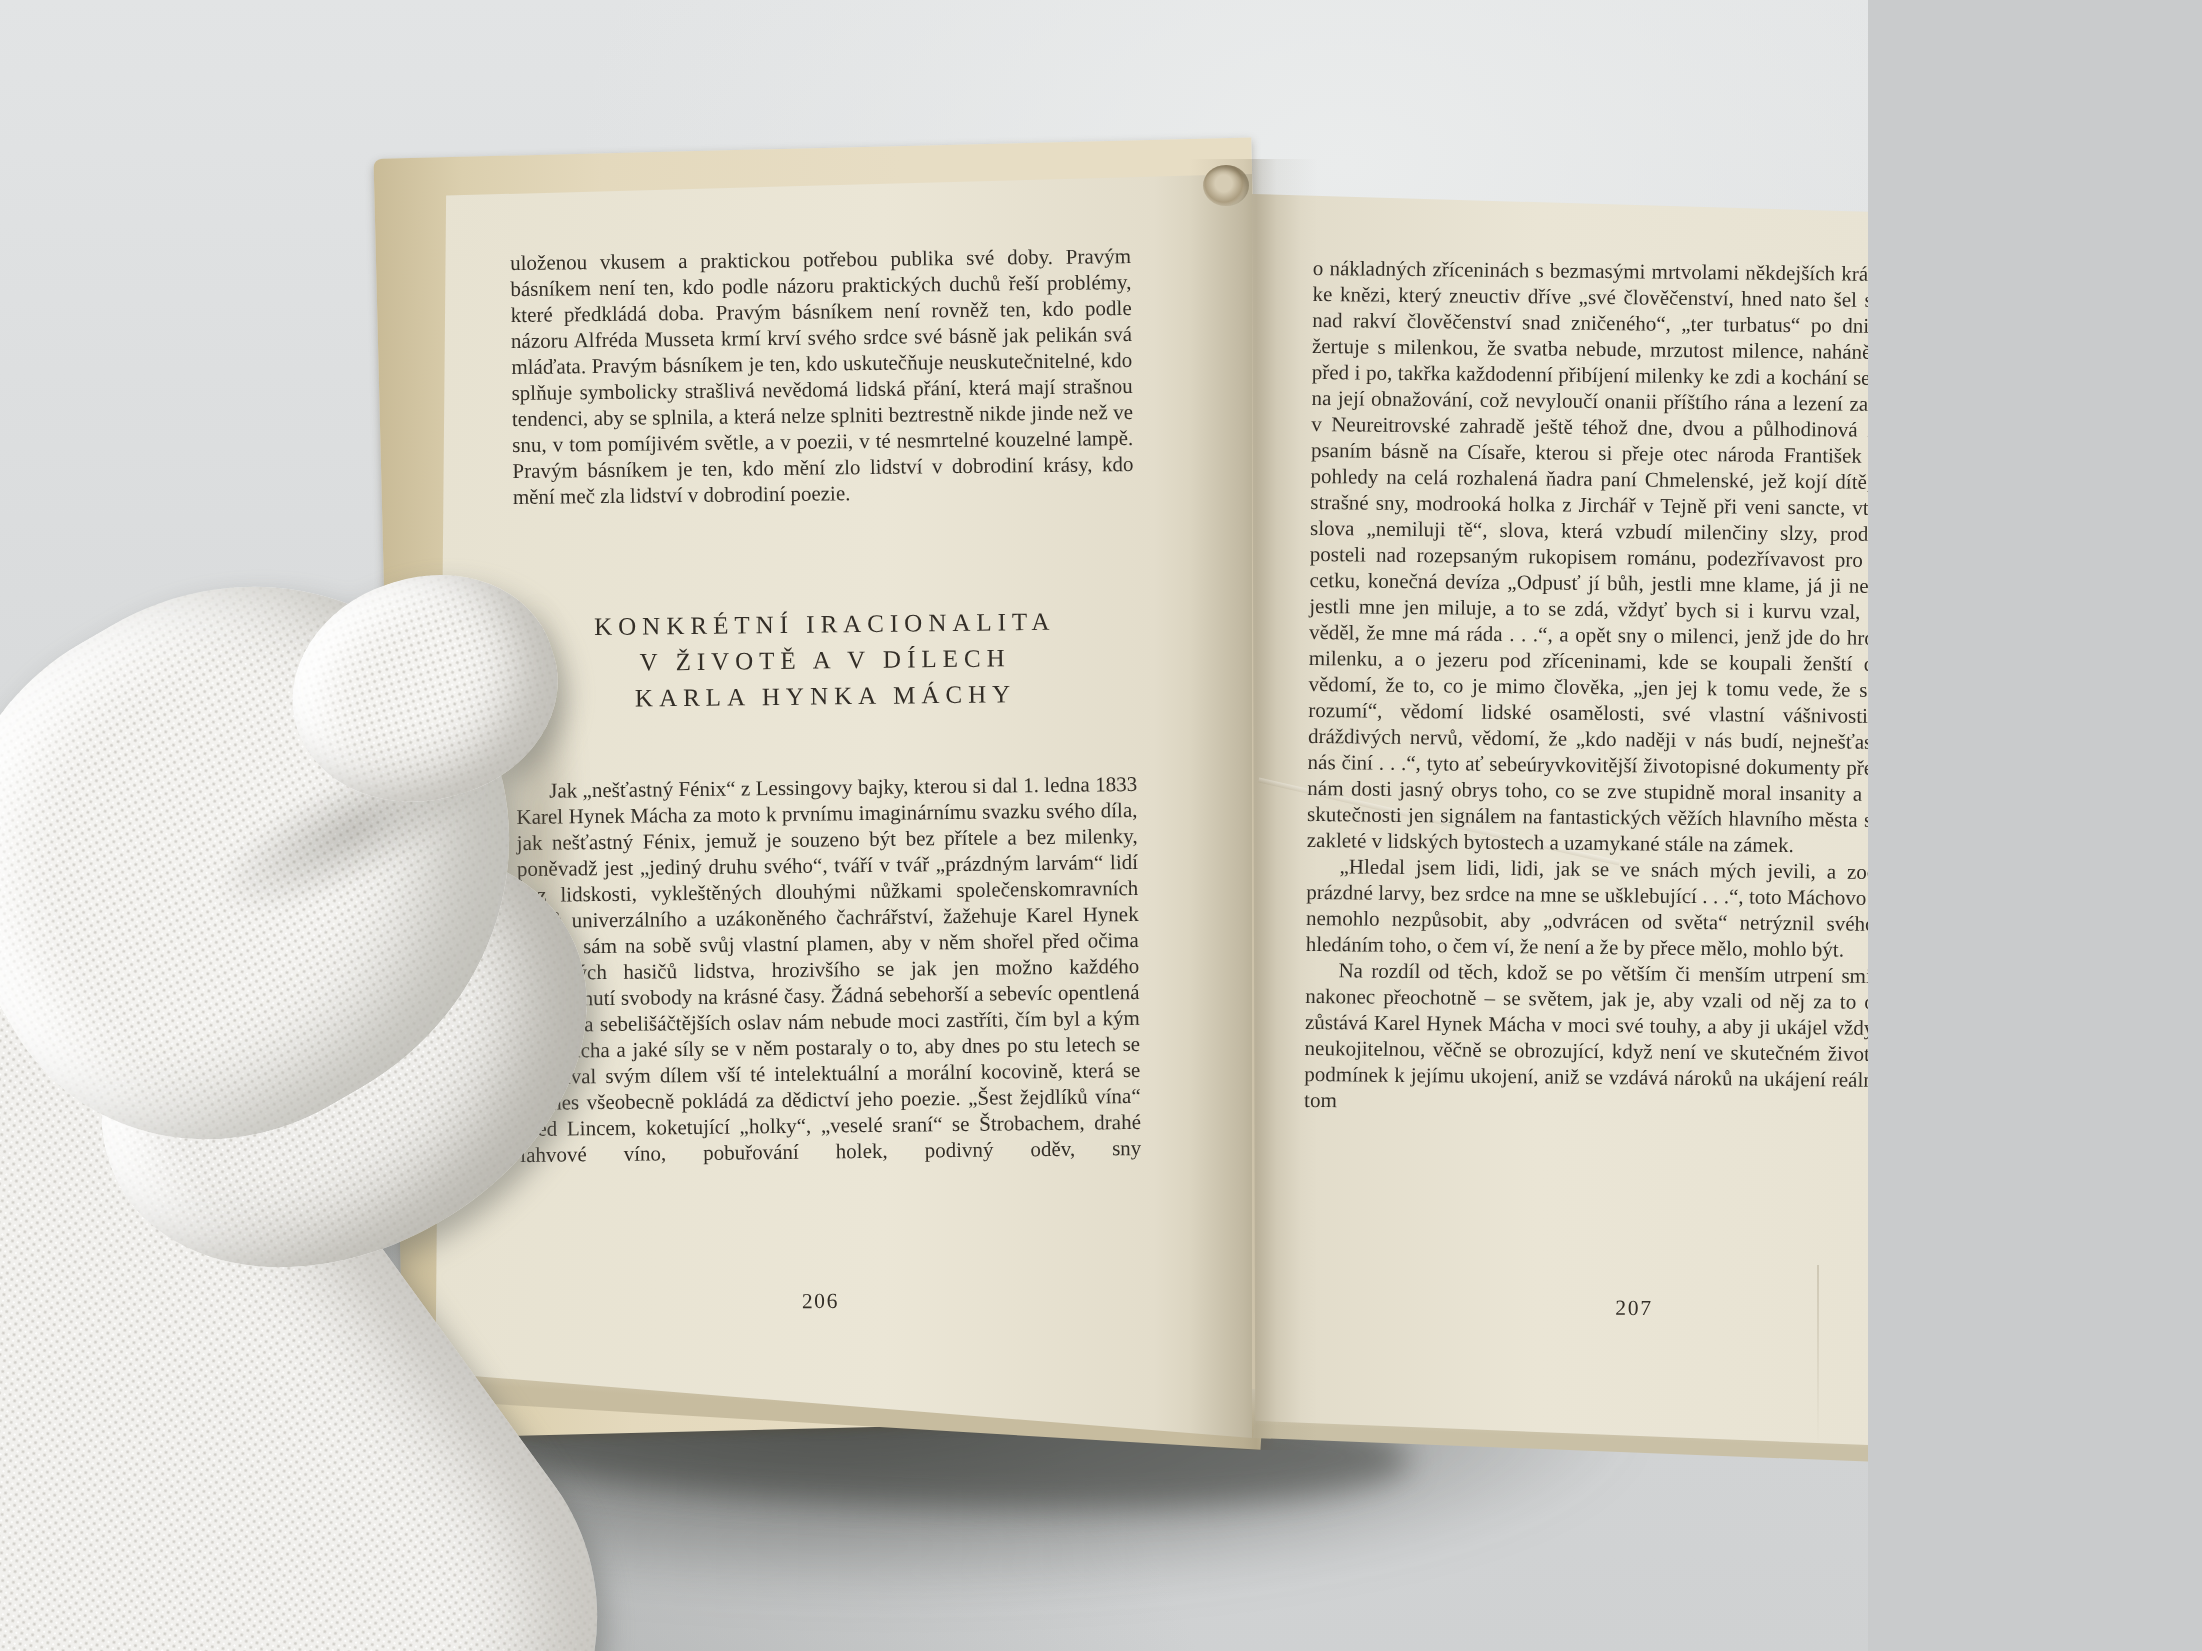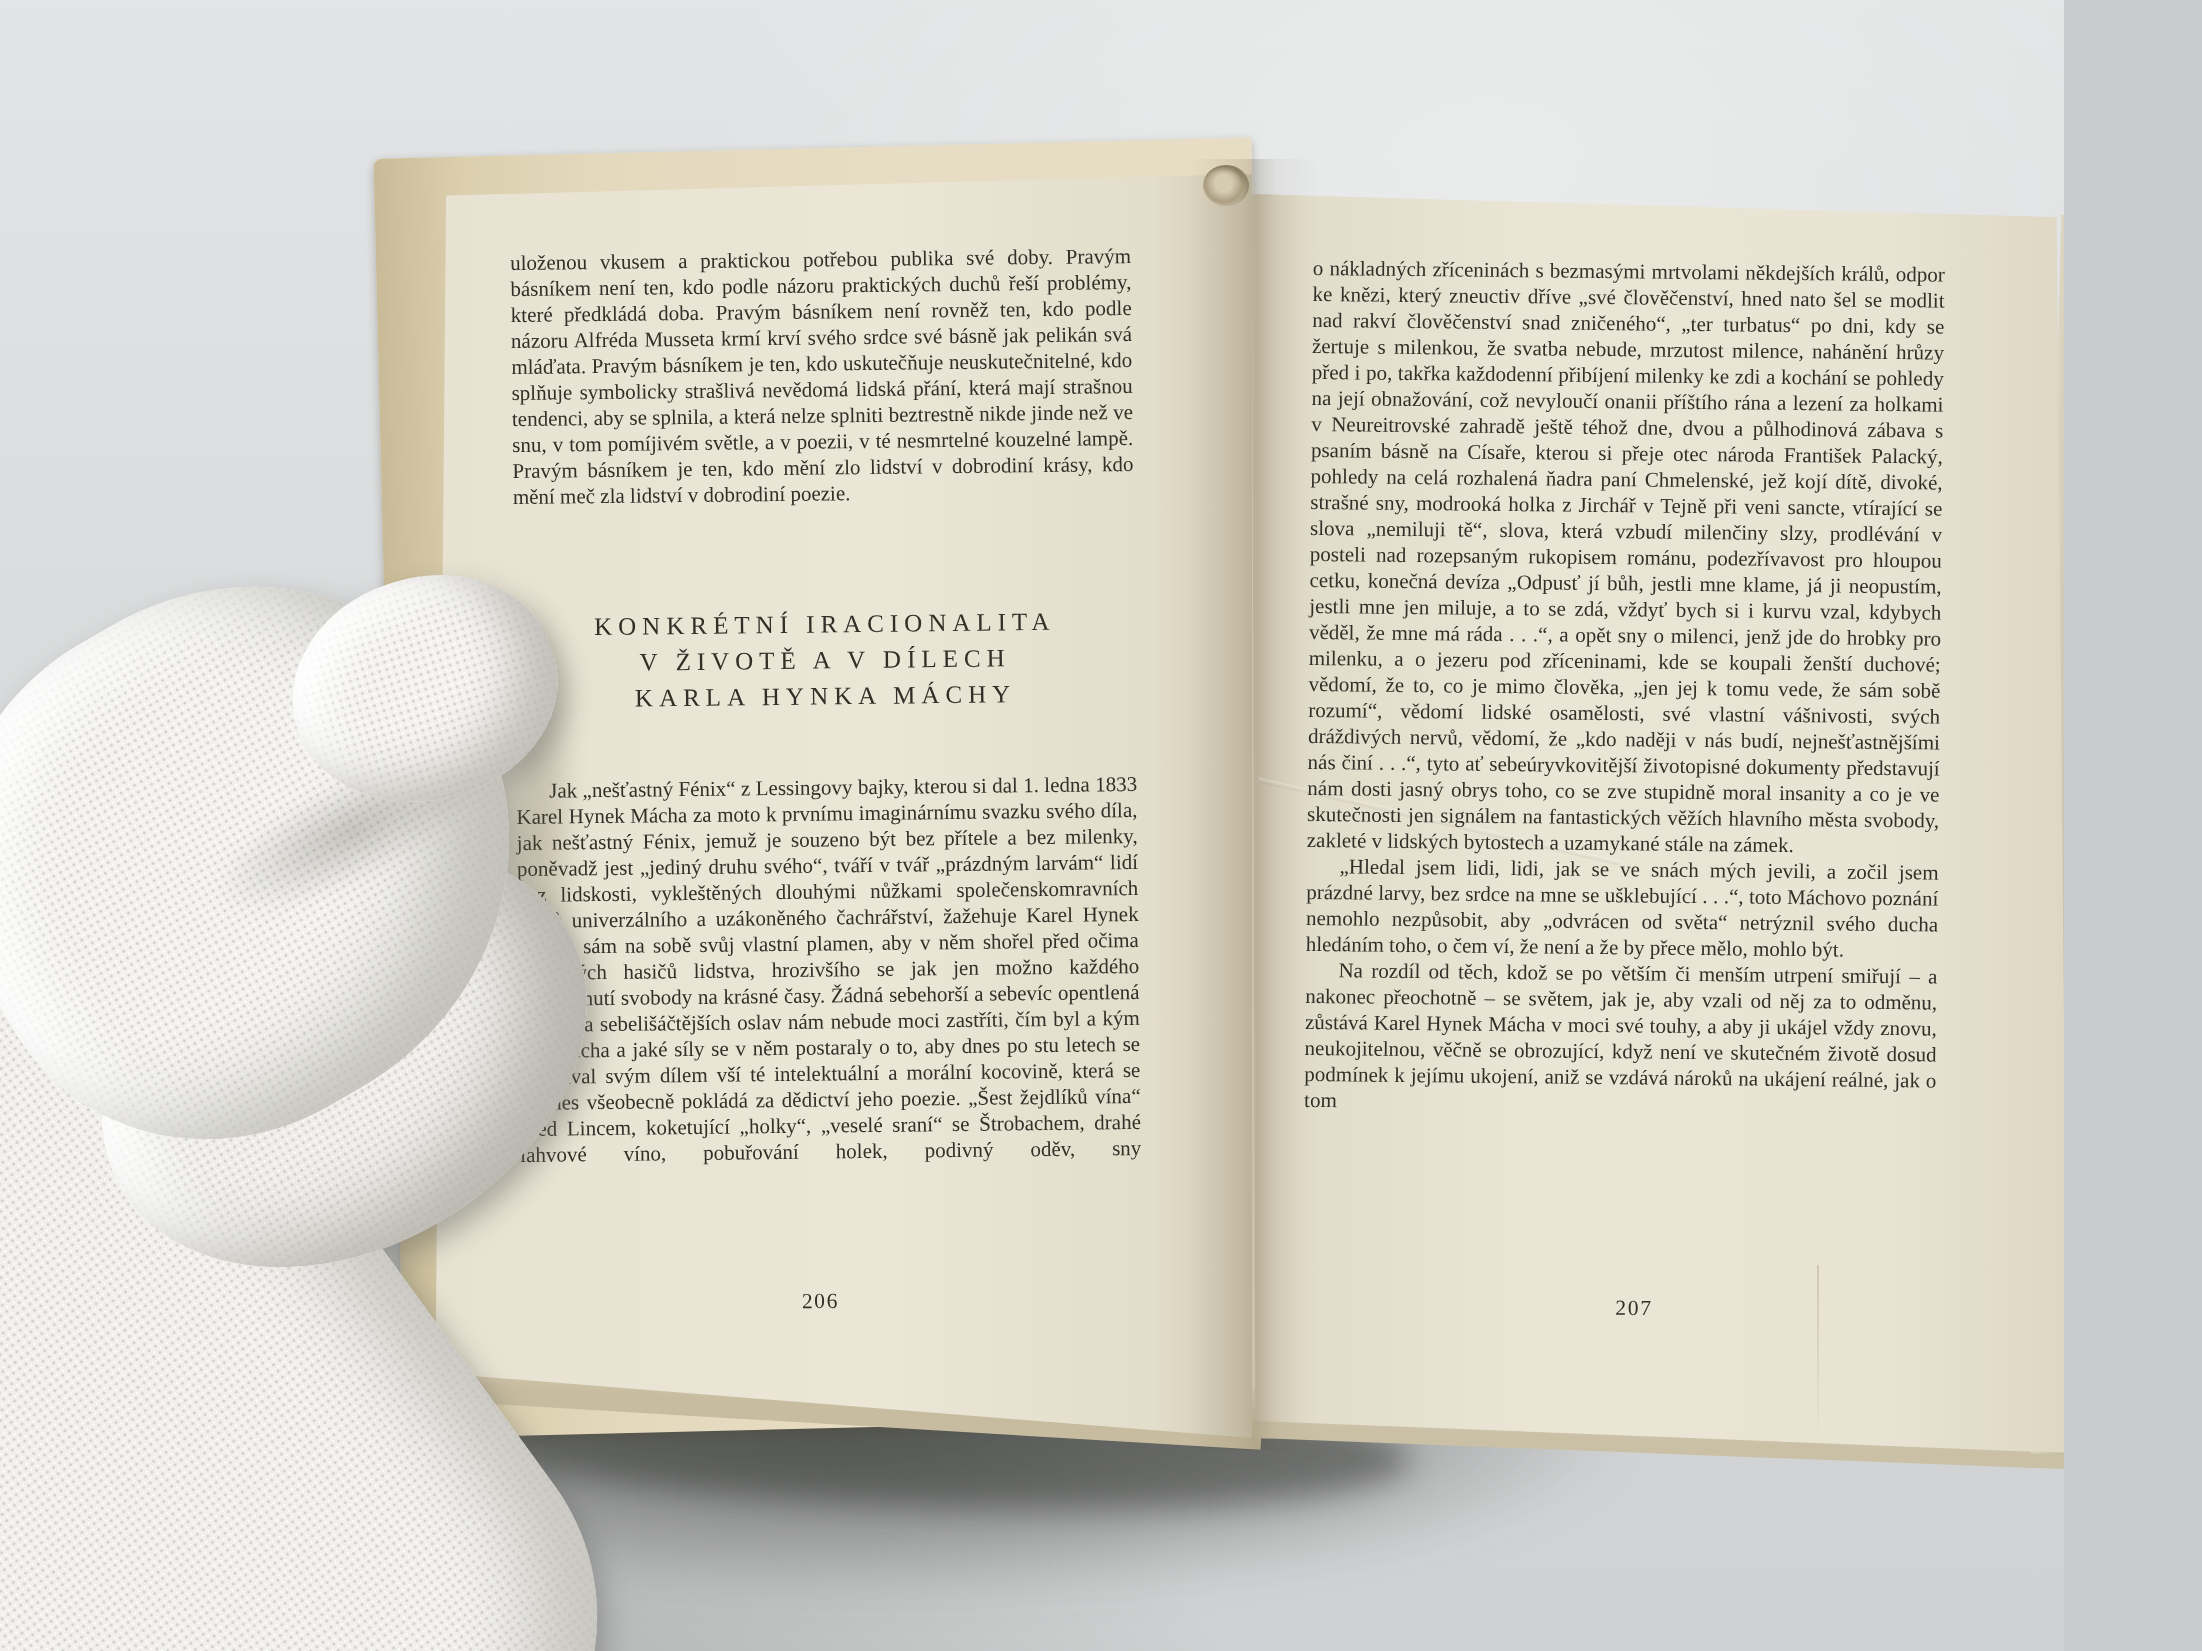--- a/index.html
+++ b/index.html
@@ -1,22 +1,22 @@
 <!DOCTYPE html>
 <html style="font-size:13.8px"><head>
 <meta charset="utf-8">
 <style>
   html,body{margin:0;padding:0;background:#c9cbcc;}
-  .photo{position:relative;width:2018px;height:1652px;overflow:hidden;
+  .photo{position:relative;width:1868px;height:1652px;overflow:hidden;
     font-family:"Liberation Serif","DejaVu Serif",serif;
     background:
       radial-gradient(1291px 860px at 72% 10%, #eaecec 0%, rgba(234,236,236,0) 60%),
       radial-gradient(860px 688px at 4% 74%, rgba(146,148,147,0.55) 0%, rgba(146,148,147,0) 58%),
       radial-gradient(1635px 1291px at 18% 112%, rgba(158,160,159,0.75) 0%, rgba(158,160,159,0) 55%),
-      linear-gradient(180deg,#e2e4e5 0%,#d8dadb 45%,#cfd1d2 100%); padding-left: 46px;}
+      linear-gradient(180deg,#e2e4e5 0%,#d8dadb 45%,#cfd1d2 100%);}
   .wall-seam{position:absolute;left:2127px;top:0;width:2.6px;height:1652px;
     background:linear-gradient(180deg,rgba(0,0,0,0.07),rgba(0,0,0,0.02) 60%,rgba(0,0,0,0));}
 
   
   .book-cast-shadow{position:absolute;left:370px;top:1351px;width:1635px;height:284px;
     background:radial-gradient(62% 85% at 28% 22%, rgba(52,54,50,0.62), rgba(52,54,50,0.30) 52%, rgba(52,54,50,0) 80%);
     filter:blur(22.4px);transform:rotate(1.4deg);}
   .book-cast-shadow-core{position:absolute;left:422px;top:1377px;width:989px;height:129px;
     background:rgba(42,44,41,0.45);filter:blur(15.5px);transform:rotate(2.2deg);border-radius:50%;}
 

